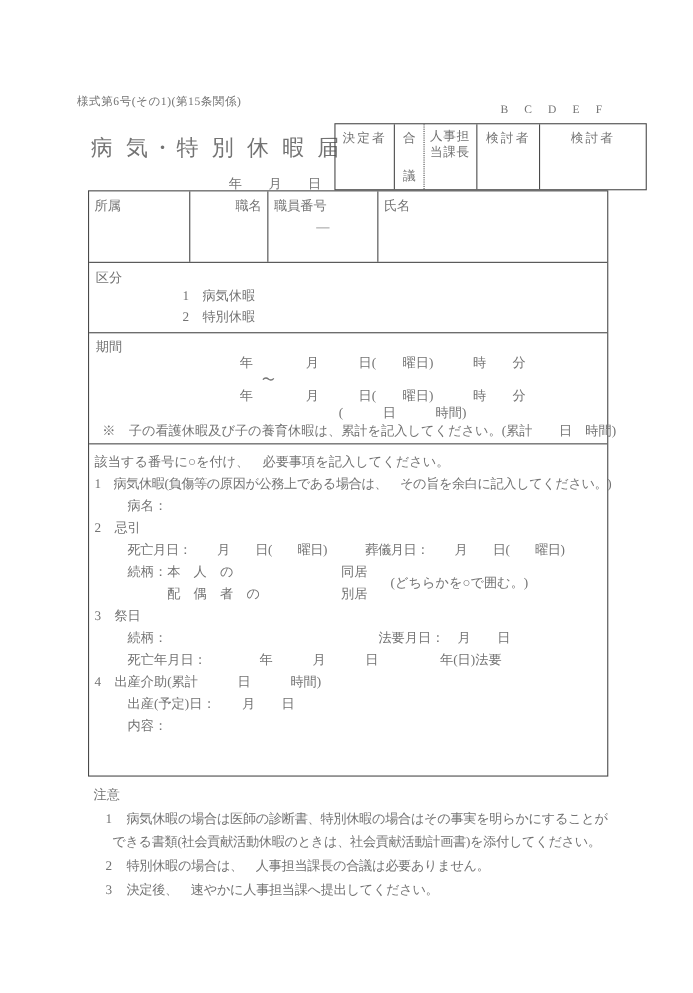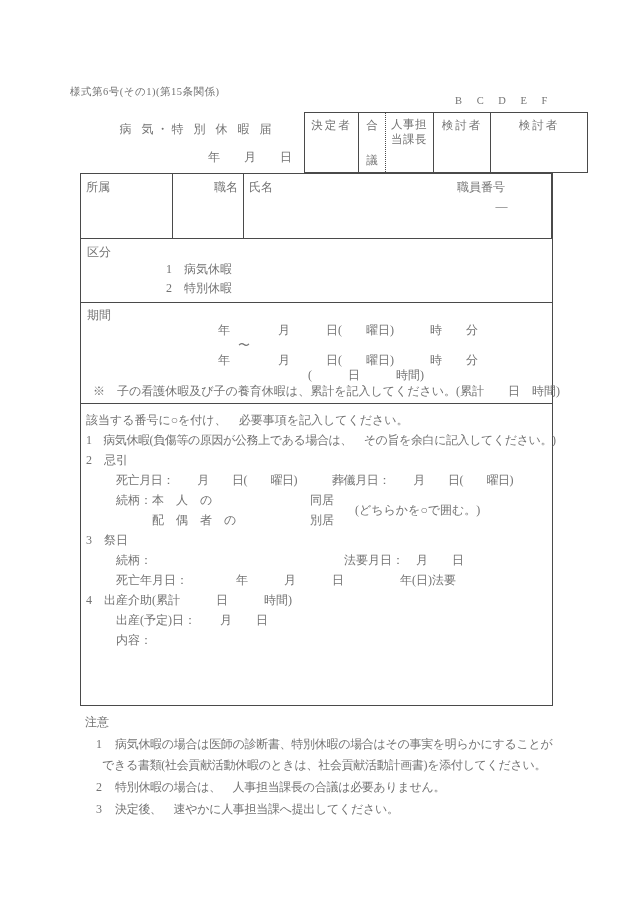--- a/index.html
+++ b/index.html
@@ -3,21 +3,21 @@
 <meta charset="utf-8">
 <style>
   html,body {margin:0; padding:0; background:#ffffff;}
   .page {position:relative; width:630px; height:903px; background:#ffffff; color:#737373;
          font-family:Liberation Serif, serif; font-size:12px; overflow:hidden;}
 
   .form-number {position:absolute; left:70px; top:85px; font-size:10.5px; letter-spacing:.5px; white-space:nowrap;}
   .stamp-letters {position:absolute; left:455px; top:95px; font-size:10.5px; letter-spacing:2px; word-spacing:8px; white-space:nowrap;}
 
   .title-area {position:absolute; left:80px; top:121px; width:234px;}
-  .form-title {text-align:center; font-size:12px; letter-spacing:3px; word-spacing:1px; white-space:nowrap;}
+  .form-title {text-align:center; font-size:20px; letter-spacing:3px; word-spacing:1px; white-space:nowrap;}
   .form-date {margin-top:11px; margin-left:128px; white-space:nowrap;}
 
   .approval-table {position:absolute; left:304px; top:112px; width:284px; height:61px;
                    display:flex; border:1px solid #4a4a4a; box-sizing:border-box;}
   .ap-cell {box-sizing:border-box; border-left:1px solid #4a4a4a; font-size:11.5px; padding-top:5px; text-align:center;}
   .ap-cell:first-child {border-left:none;}
   .ap-decider {width:53px; letter-spacing:2px;}
   .ap-consult {width:27px; display:flex; flex-direction:column; justify-content:space-between;
                align-items:center; padding:5px 0 4px;}
   .ap-hr {width:48px; border-left-style:dotted; text-align:left; padding:4px 0 0 5px; line-height:1.3; letter-spacing:.5px;}
@@ -89,26 +89,26 @@
 
   <div class="main-table">
 
     <div class="row row-identity">
       <div class="id-cell c-aff">
         <span>所属</span>
       </div>
       <div class="id-cell c-job">
         <span>職名</span>
       </div>
-      <div class="id-cell c-name">
-        <span>氏名</span>
-      </div>
       <div class="id-cell c-empno">
         <div>職員番号</div>
         <div class="empno-dash">―</div>
+      </div>
+      <div class="id-cell c-name">
+        <span>氏名</span>
       </div>
     </div>
 
     <div class="row row-category">
       <span>区分</span>
       <div class="cat-options">
         <div>1　病気休暇</div>
         <div>2　特別休暇</div>
       </div>
     </div>
@@ -118,20 +118,21 @@
       <div class="p-start">年　　　　月　　　日(　　曜日)　　　時　　分</div>
       <div class="p-tilde">〜</div>
       <div class="p-end">年　　　　月　　　日(　　曜日)　　　時　　分</div>
       <div class="p-total">(　　　日　　　時間)</div>
       <div class="p-note">※　子の看護休暇及び子の養育休暇は、累計を記入してください。(累計　　日　時間)</div>
     </div>
 
     <div class="row row-details">
       <div class="d-line">該当する番号に○を付け、　必要事項を記入してください。</div>
       <div class="d-line tight">1　病気休暇(負傷等の原因が公務上である場合は、　その旨を余白に記入してください。)</div>
+      <div class="d-line ind1">病名：</div>
       <div class="d-line">2　忌引</div>
       <div class="d-line ind1 tight">死亡月日：　　月　　日(　　曜日)　　　葬儀月日：　　月　　日(　　曜日)</div>
       <div class="d-line ind1">
         <span>続柄：本　人　の</span>
         <span class="sp sp-cohabit">同居</span>
       </div>
       <div class="d-line ind2">
         <span>配　偶　者　の</span>
         <span class="sp sp-separate">別居</span>
         <span class="sp sp-circle">(どちらかを○で囲む。)</span>

